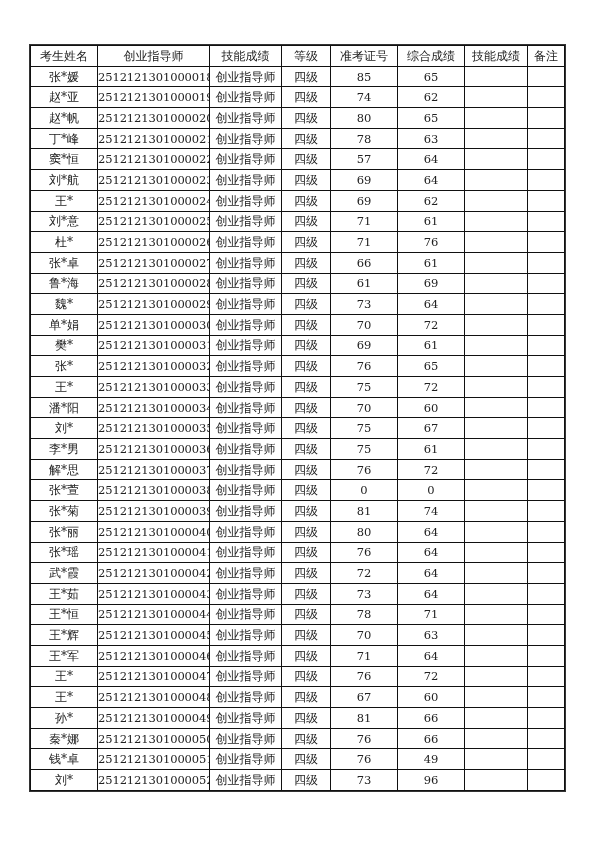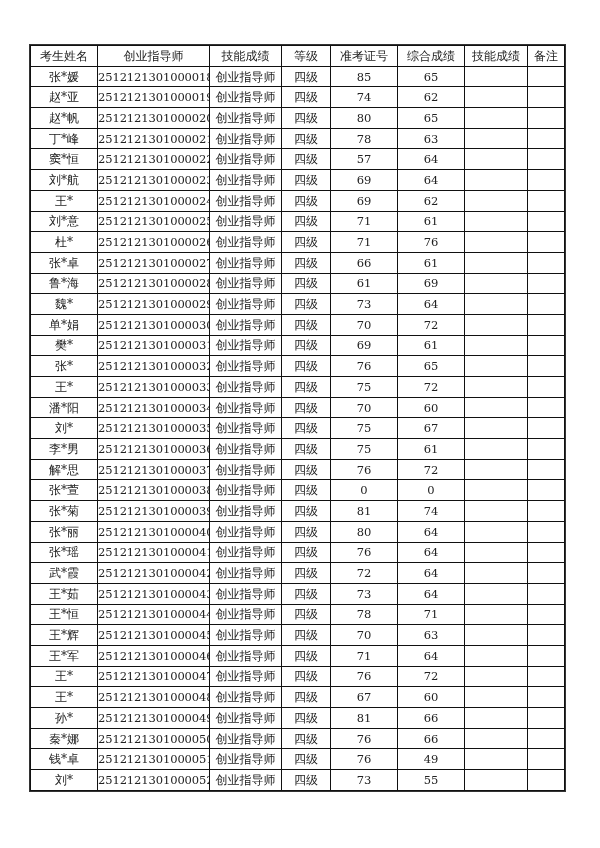--- a/index.html
+++ b/index.html
@@ -387,18 +387,18 @@
         <td class="num">49</td>
         <td class="num"></td>
         <td></td>
       </tr>
       <tr>
         <td>刘*</td>
         <td class="id">2512121301000052</td>
         <td>创业指导师</td>
         <td>四级</td>
         <td class="num">73</td>
-        <td class="num">55</td>
+        <td class="num">96</td>
         <td class="num"></td>
         <td></td>
       </tr>
     </tbody>
 </table>
 
 </body></html>

